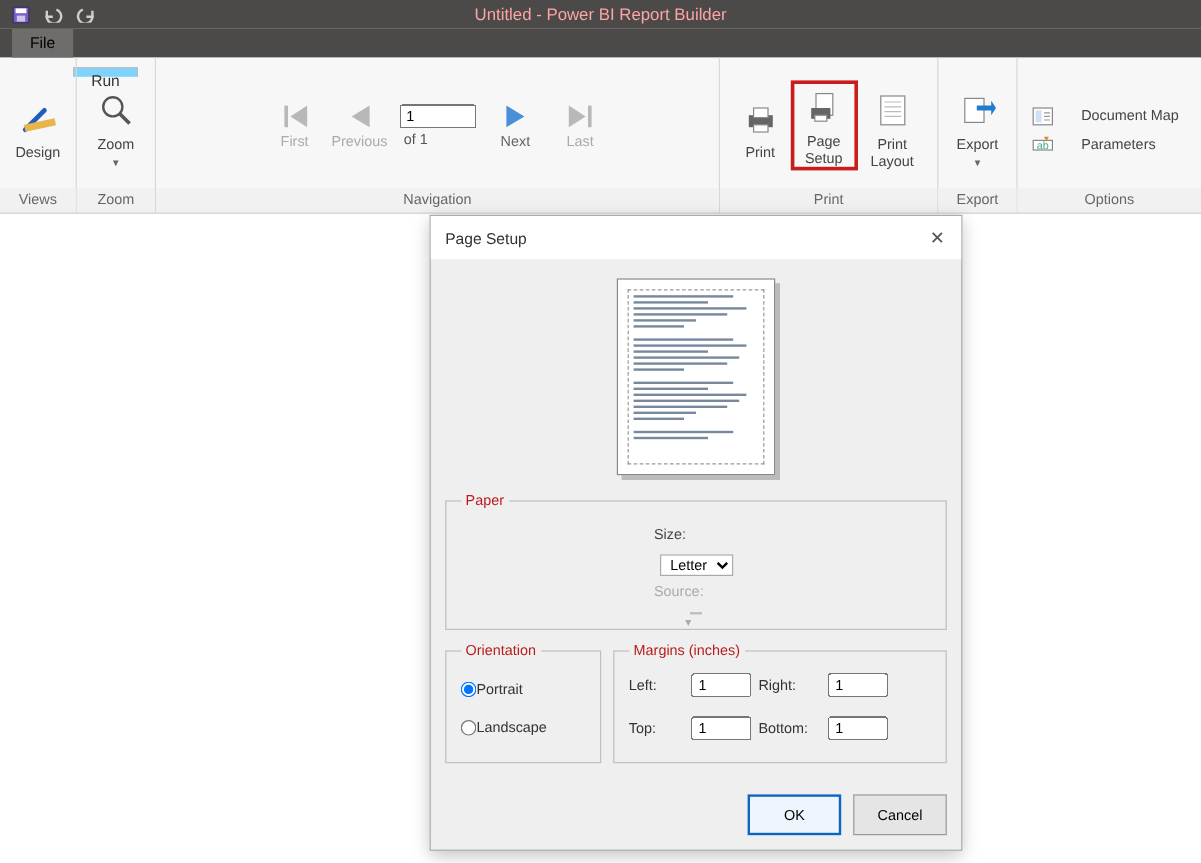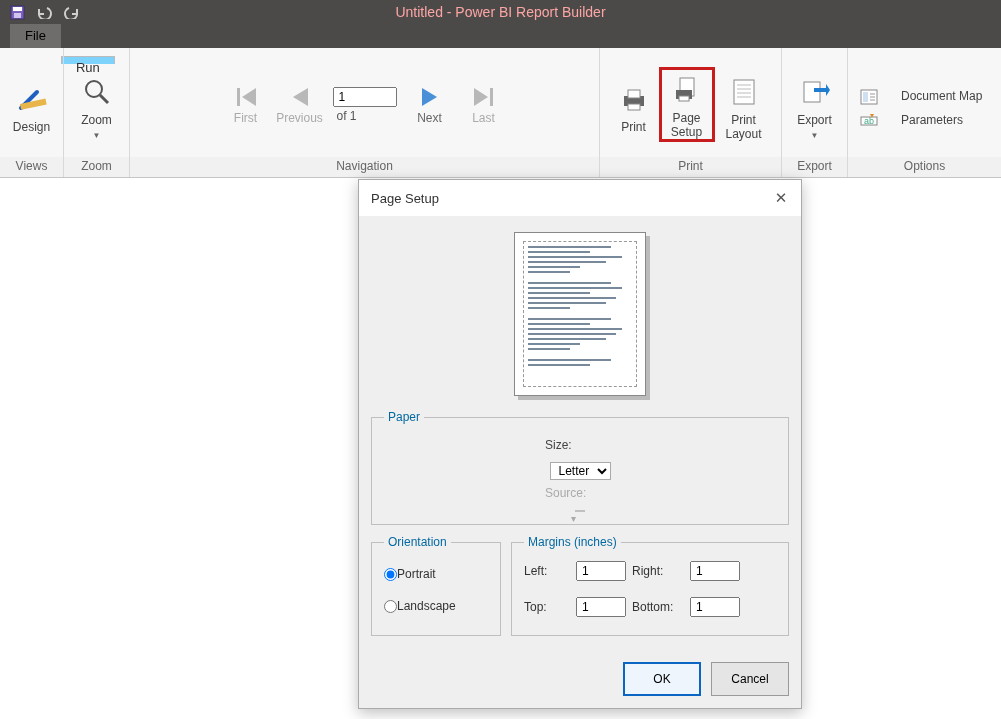--- a/index.html
+++ b/index.html
@@ -146,21 +146,21 @@
   .fake-line { height:2px; background:#78899c; margin-bottom:3px;}
   .fake-line.a{width:80%} .fake-line.b{width:60%} .fake-line.c{width:90%}
   .fake-line.d{width:75%} .fake-line.e{width:50%} .fake-line.f{width:85%}
   .fake-line.g{width:40%}
   .fake-block{height:2px;background:transparent;margin-bottom:4px;}
   fieldset.g {
     border:1px solid #bfbfbf;
     margin: 0 0 10px 0;
     padding: 8px 12px 12px 12px;
   }
-  fieldset.g legend { font-size:12px; color:#0369a1; padding:0 4px;}
+  fieldset.g legend { font-size:12px; color:#b91c1c; padding:0 4px;}
   .formrow { display:flex; align-items:center; gap:10px; margin-top:6px;flex-direction:column;}
   .formrow .lbl { width:70px; font-size:12px; color:#444;}
   .formrow .lbl.dis{color:#aaa;}
   .formrow select, .formrow .sel-dis {
     flex:1; height:22px; font-size:12px;
     border:1px solid #aaa; background:#fff;
     padding: 0 4px;
   }
   .formrow .sel-dis { background:#dcdcdc; border-color:#c0c0c0; position:relative;}
   .formrow .sel-dis::after{

